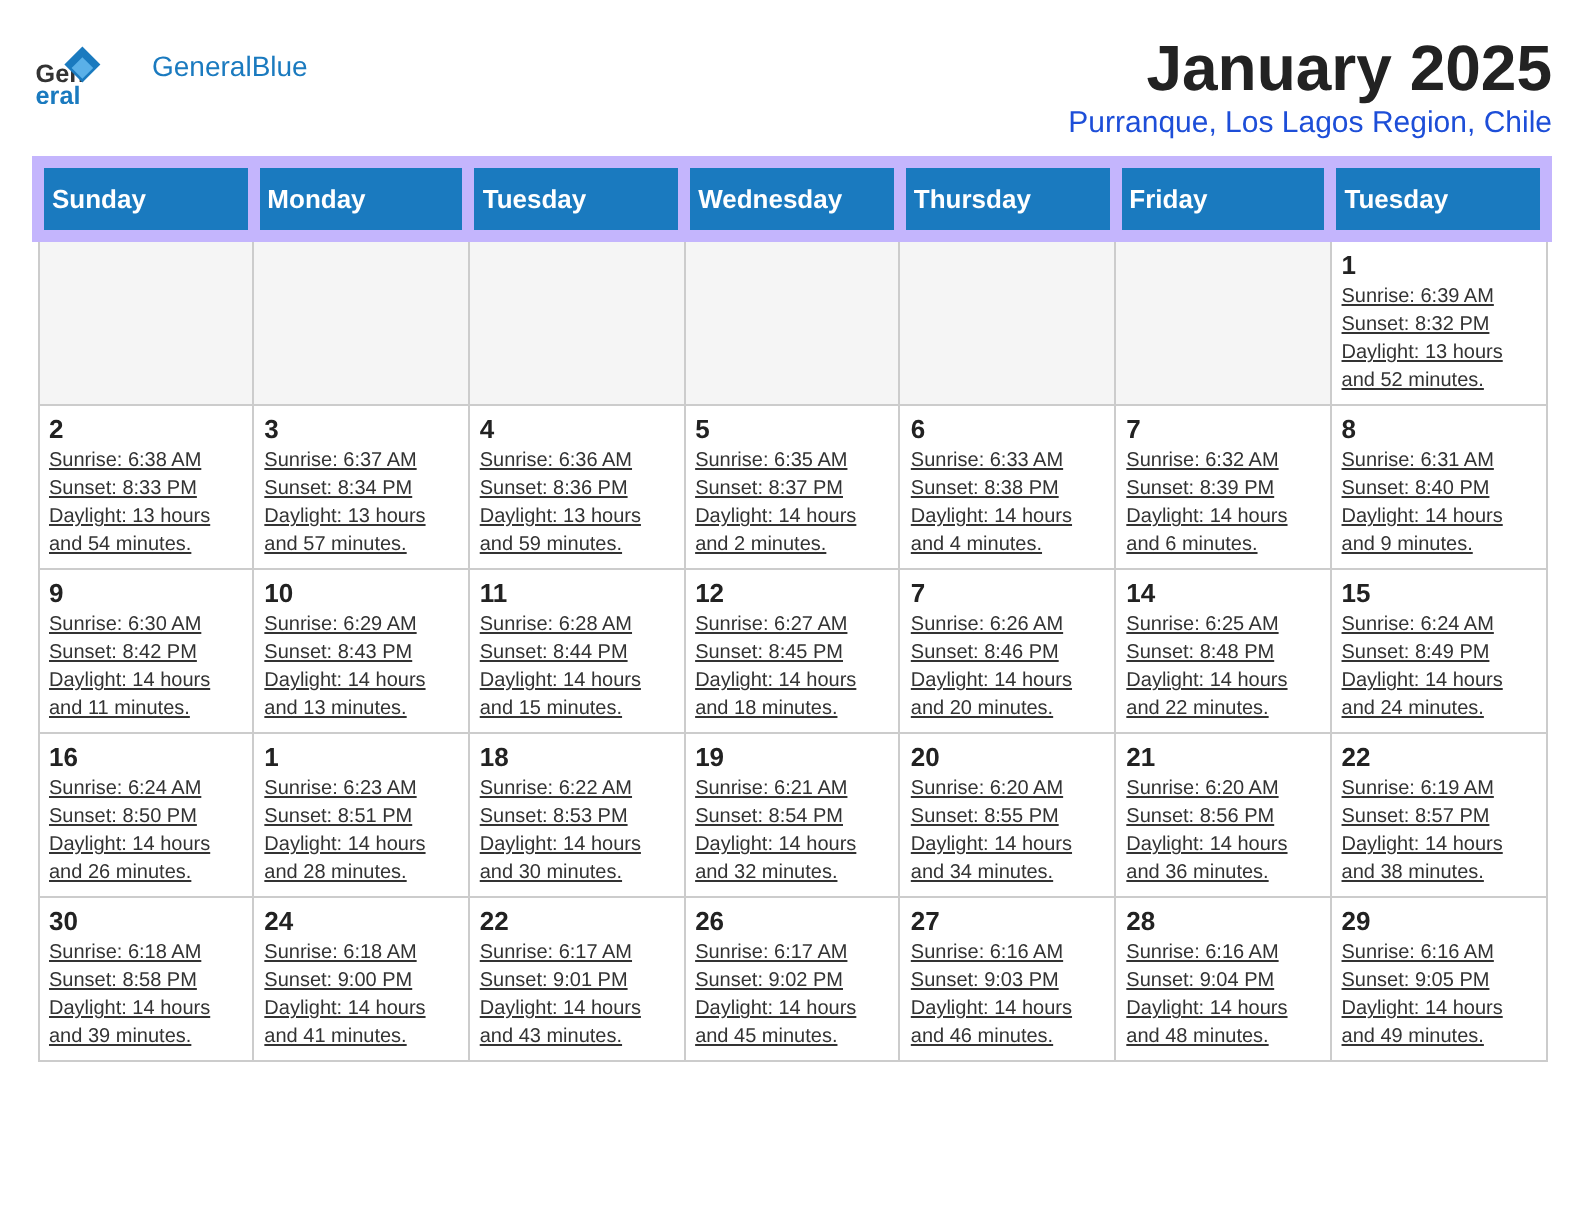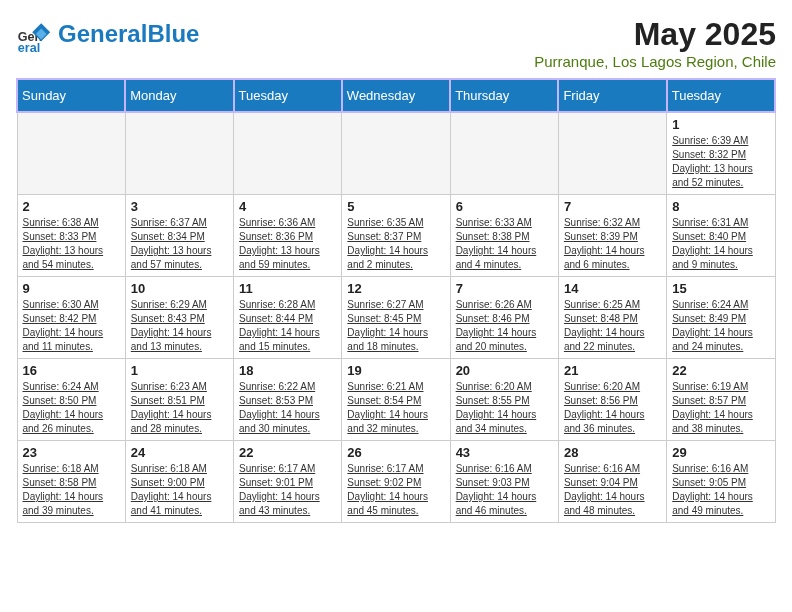--- a/index.html
+++ b/index.html
@@ -15,53 +15,54 @@
       justify-content: space-between;
       align-items: flex-start;
       margin-bottom: 8px;
     }
     .logo {
       display: flex;
       align-items: center;
       gap: 6px;
     }
     .logo-text {
-      font-size: 24px;
-      font-weight: bold;
+      font-size: 14px;
+      font-weight: normal;
       color: #333;
       line-height: 1.1;
+      margin-left: 18px;
     }
     .logo-text span { color: #1a7abf; }
     .logo-icon {
       width: 36px;
       height: 36px;
     }
     .title-block { text-align: right; }
     .month-title {
       font-size: 32px;
       font-weight: bold;
       color: #222;
     }
     .subtitle {
       font-size: 15px;
-      color: #4d7c0f;
+      color: #1d4ed8;
     }
     .calendar {
       width: 100%;
       border-collapse: collapse;
       font-size: 10.5px;
     }
     .calendar th {
       background: #1a7abf;
       color: #fff;
       padding: 8px 4px;
       text-align: left;
       font-size: 13px;
-      font-weight: normal;
-      border: 2px solid #c4b5fd;
+      font-weight: bold;
+      border: 6px solid #c4b5fd;
     }
     .calendar td {
       border: 1px solid #ccc;
       vertical-align: top;
       padding: 4px 5px;
       width: 108px;
       min-height: 80px;
       background: #fff;
     }
     .calendar td.empty { background: #f5f5f5; }
@@ -92,21 +93,21 @@
       <polygon points="28,8 38,18 28,28 18,18" fill="#1a7abf"></polygon>
       <polygon points="28,14 34,20 28,26 22,20" fill="#5ab0e8"></polygon>
     </svg>
     <div>
       <div class="logo-text">
         <span>General</span><span>Blue</span>
       </div>
     </div>
   </div>
   <div class="title-block">
-    <div class="month-title">May 2025</div>
+    <div class="month-title">January 2025</div>
     <div class="subtitle">Purranque, Los Lagos Region, Chile</div>
   </div>
 </div>
 
 <table class="calendar">
   <thead>
     <tr>
       <th>Sunday</th>
       <th>Monday</th>
       <th>Tuesday</th>
@@ -219,37 +220,37 @@
         <div class="day-info">Sunrise: 6:20 AM<br>Sunset: 8:56 PM<br>Daylight: 14 hours<br>and 36 minutes.</div>
       </td>
       <td>
         <span class="day-num">22</span>
         <div class="day-info">Sunrise: 6:19 AM<br>Sunset: 8:57 PM<br>Daylight: 14 hours<br>and 38 minutes.</div>
       </td>
     </tr>
 
     <tr class="week-row">
       <td>
-        <span class="day-num">23</span>
+        <span class="day-num">30</span>
         <div class="day-info">Sunrise: 6:18 AM<br>Sunset: 8:58 PM<br>Daylight: 14 hours<br>and 39 minutes.</div>
       </td>
       <td>
         <span class="day-num">24</span>
         <div class="day-info">Sunrise: 6:18 AM<br>Sunset: 9:00 PM<br>Daylight: 14 hours<br>and 41 minutes.</div>
       </td>
       <td>
         <span class="day-num">22</span>
         <div class="day-info">Sunrise: 6:17 AM<br>Sunset: 9:01 PM<br>Daylight: 14 hours<br>and 43 minutes.</div>
       </td>
       <td>
         <span class="day-num">26</span>
         <div class="day-info">Sunrise: 6:17 AM<br>Sunset: 9:02 PM<br>Daylight: 14 hours<br>and 45 minutes.</div>
       </td>
       <td>
-        <span class="day-num">43</span>
+        <span class="day-num">27</span>
         <div class="day-info">Sunrise: 6:16 AM<br>Sunset: 9:03 PM<br>Daylight: 14 hours<br>and 46 minutes.</div>
       </td>
       <td>
         <span class="day-num">28</span>
         <div class="day-info">Sunrise: 6:16 AM<br>Sunset: 9:04 PM<br>Daylight: 14 hours<br>and 48 minutes.</div>
       </td>
       <td>
         <span class="day-num">29</span>
         <div class="day-info">Sunrise: 6:16 AM<br>Sunset: 9:05 PM<br>Daylight: 14 hours<br>and 49 minutes.</div>
       </td>

